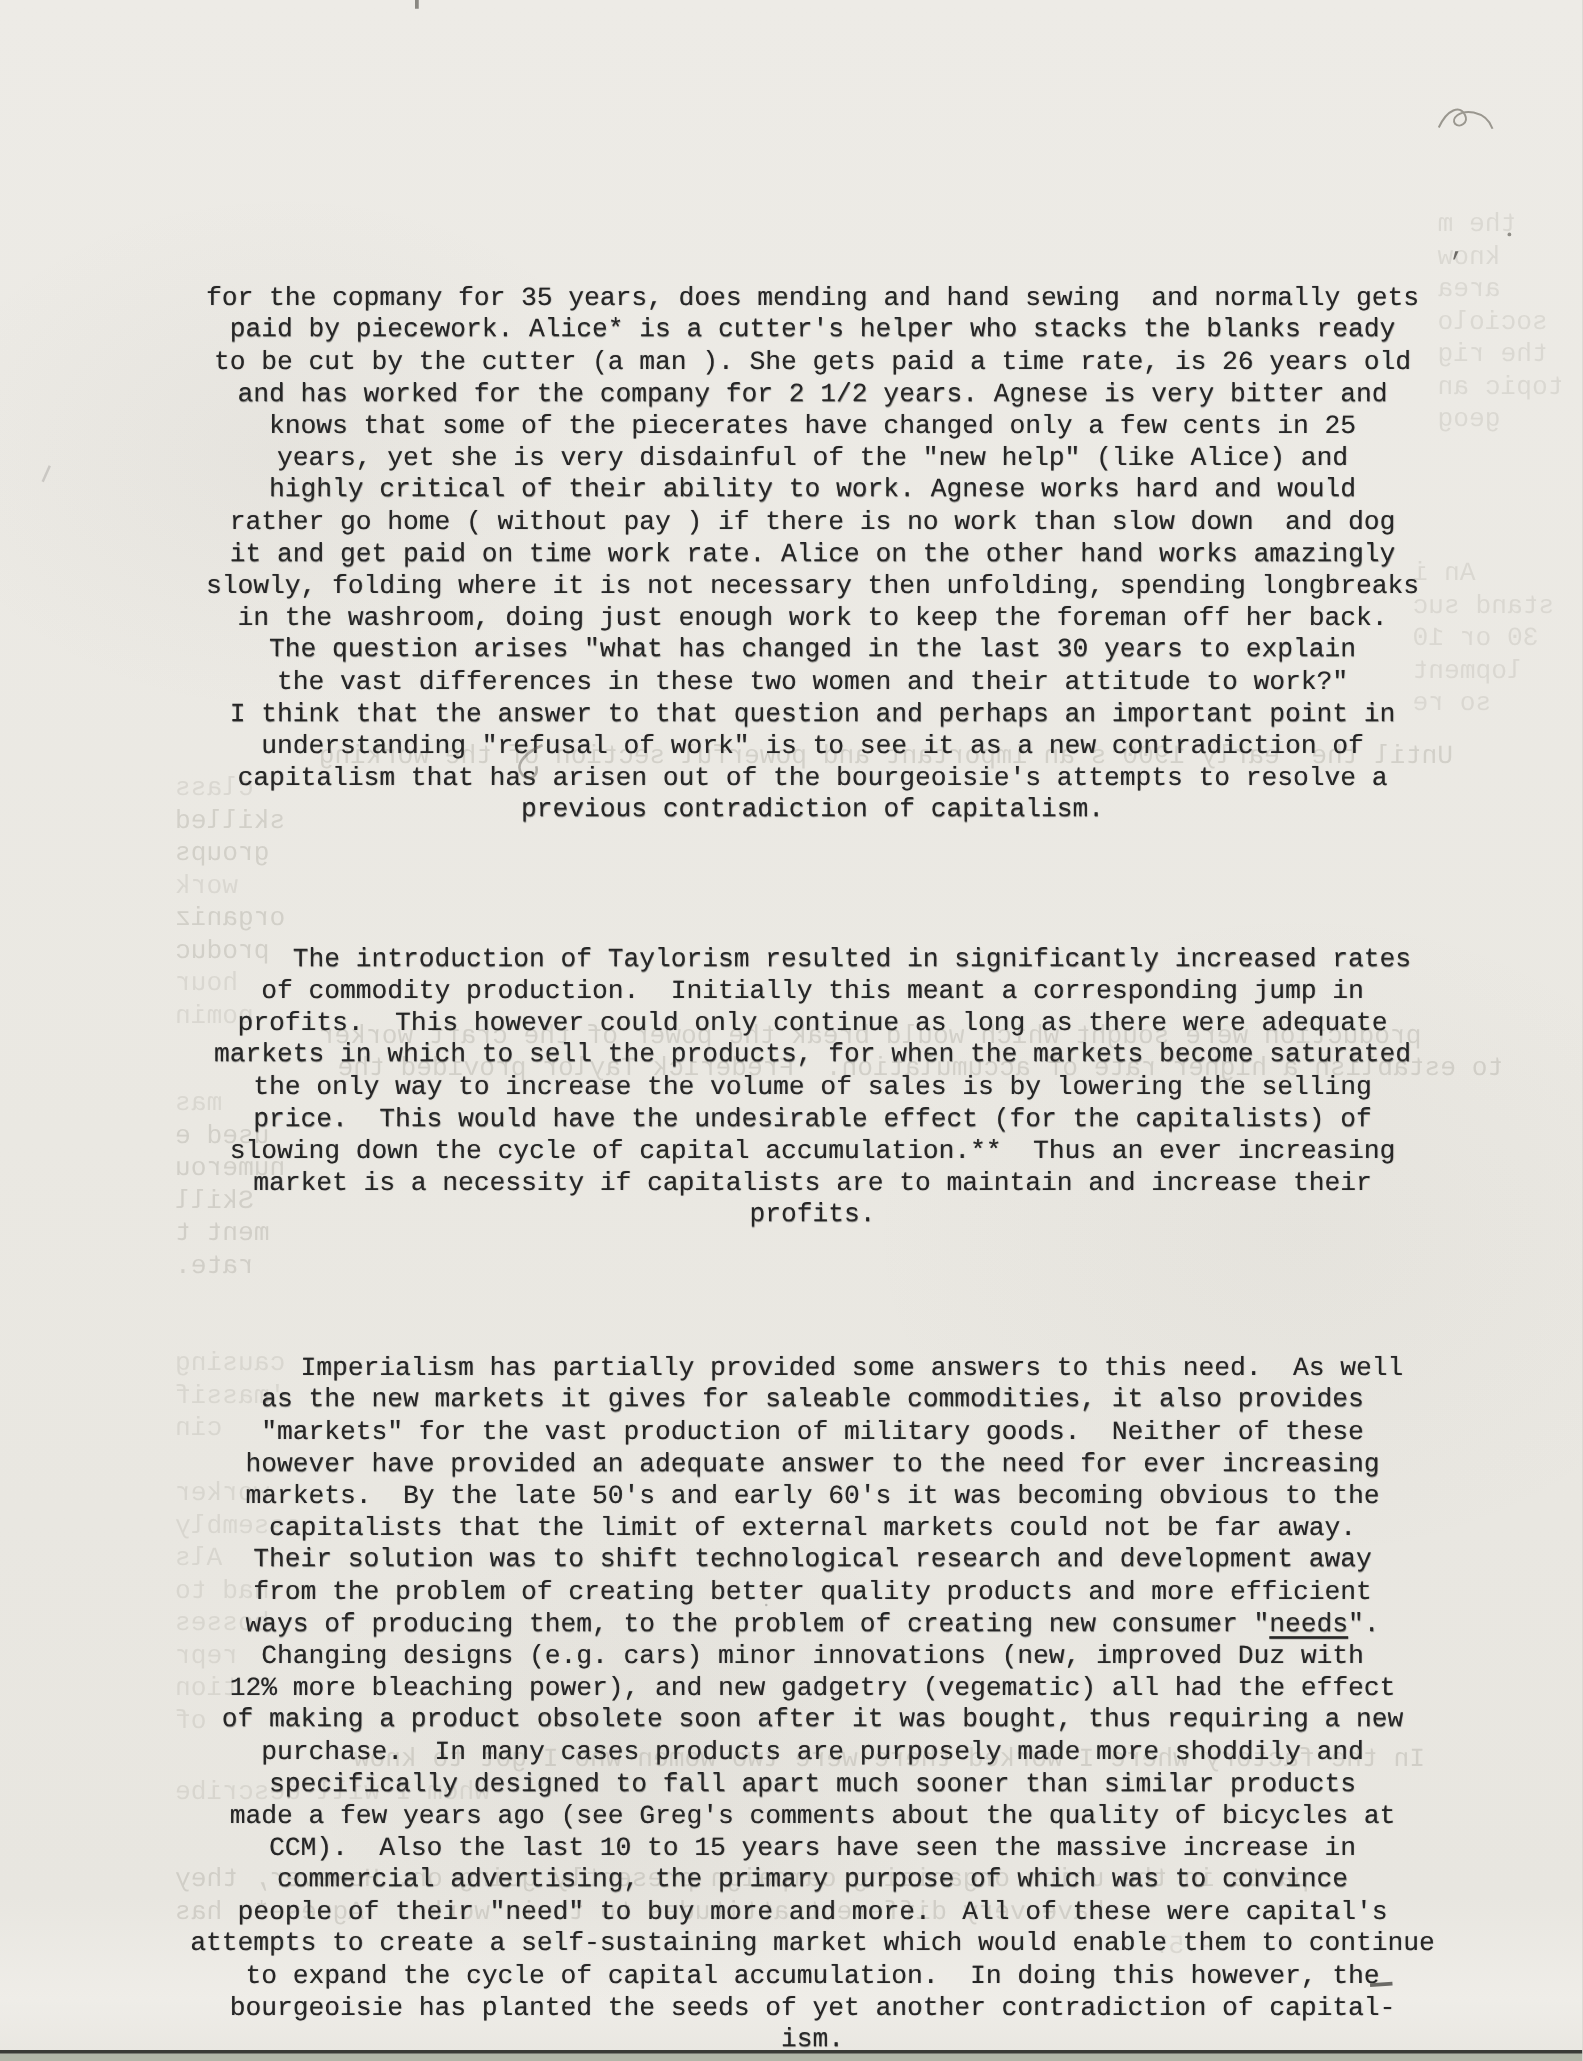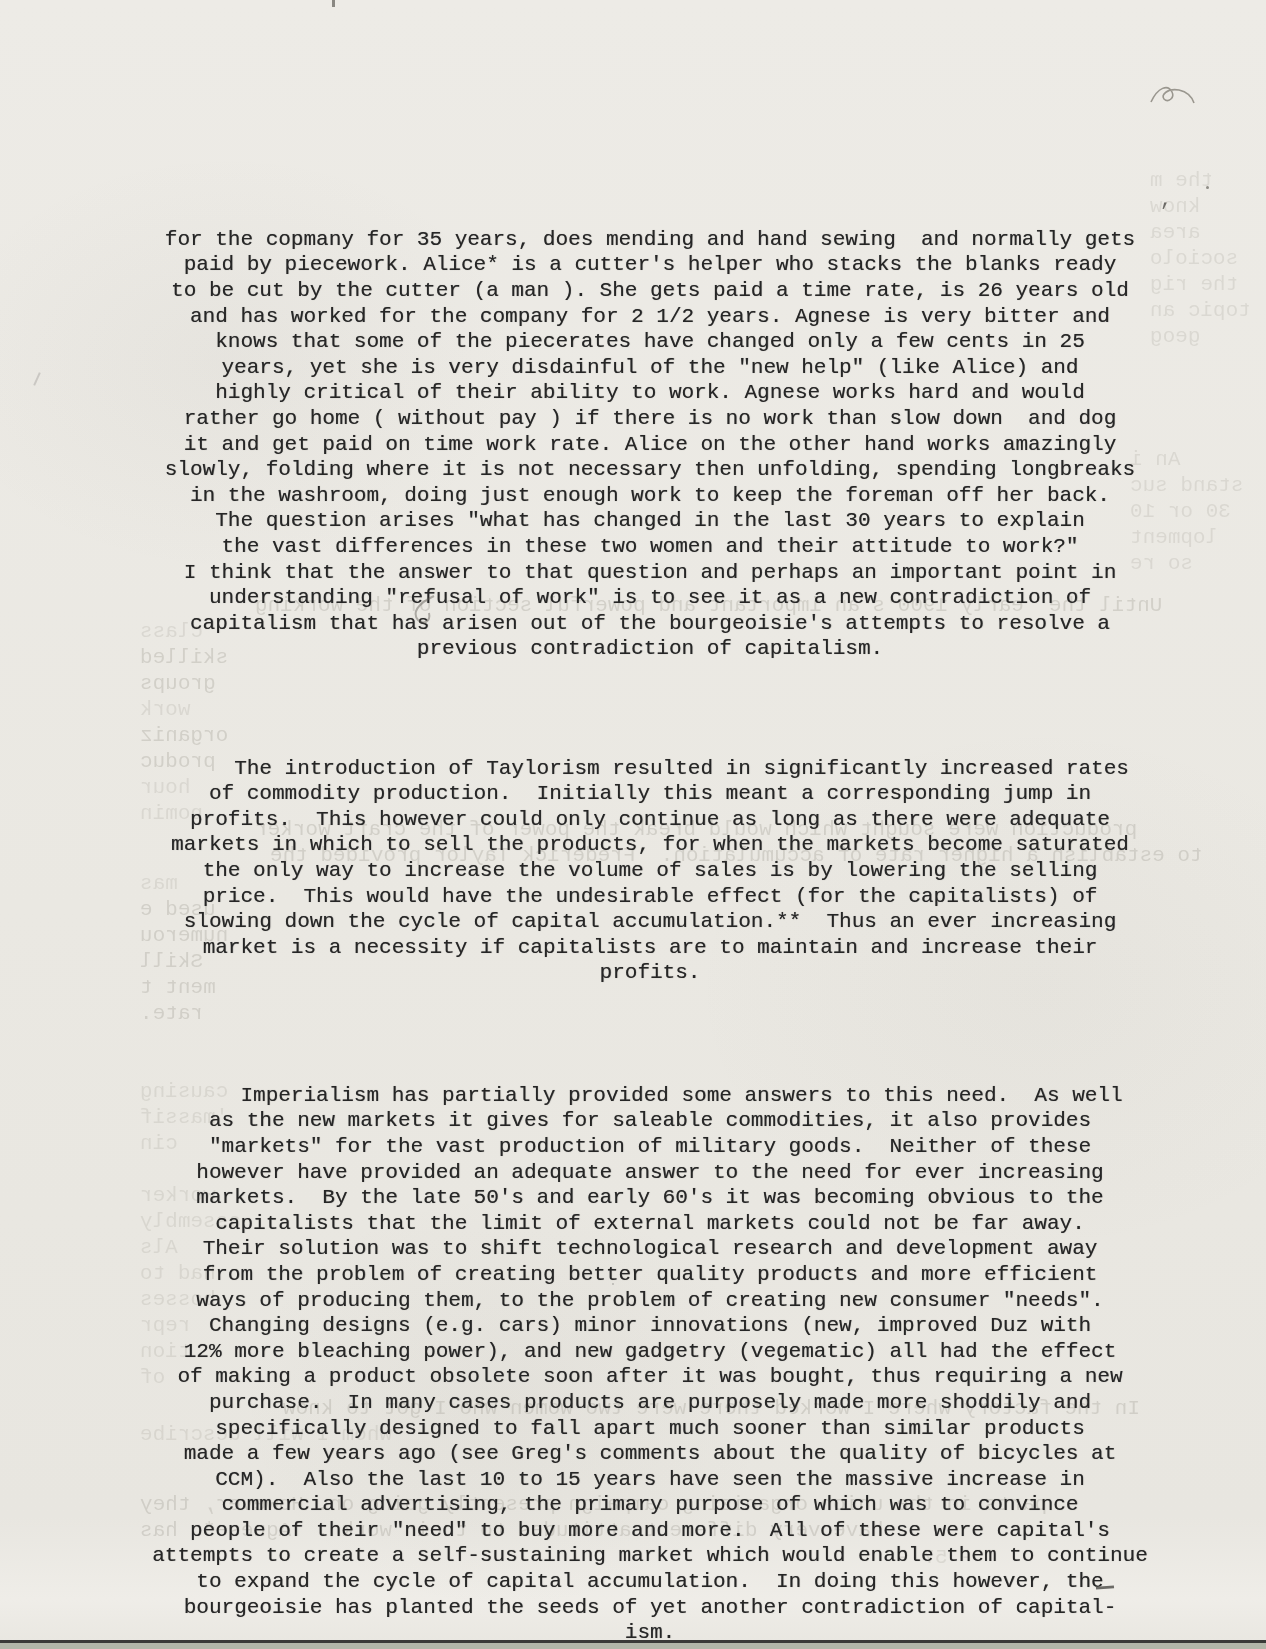--- a/index.html
+++ b/index.html
@@ -24,20 +24,21 @@
   .content{
     position:absolute;left:140px;top:150px;width:1020px;
     font-size:21px;line-height:25.6px;color:#262626;
     white-space:pre-wrap;
     text-shadow:0.3px 0.3px 0.7px rgba(35,35,35,0.55);
   }
   .para{margin:0;text-align:center;}
   .m-p2{margin-top:17px;}
   .m-p3{margin-top:20px;}
   .u{
+    text-decoration:underline;
     text-underline-offset:4px;
     text-decoration-thickness:2px;
   }
   .bleed-layer{position:absolute;inset:0;pointer-events:none;}
   .bleed{
     position:absolute;
     transform:scaleX(-1);
     color:#aba89f;opacity:0.38;
     font-size:21px;line-height:25.6px;white-space:pre;
     filter:blur(0.4px);

